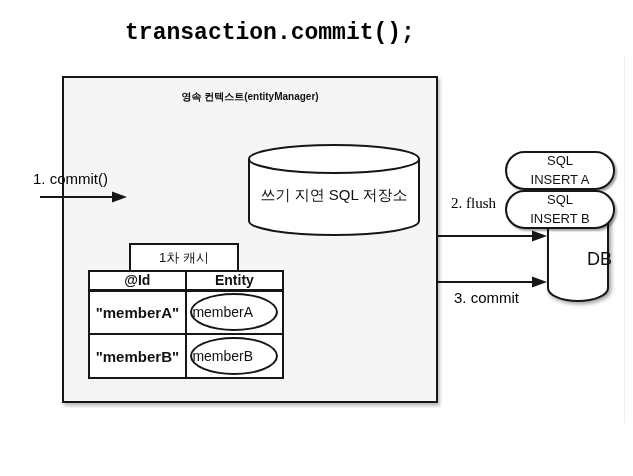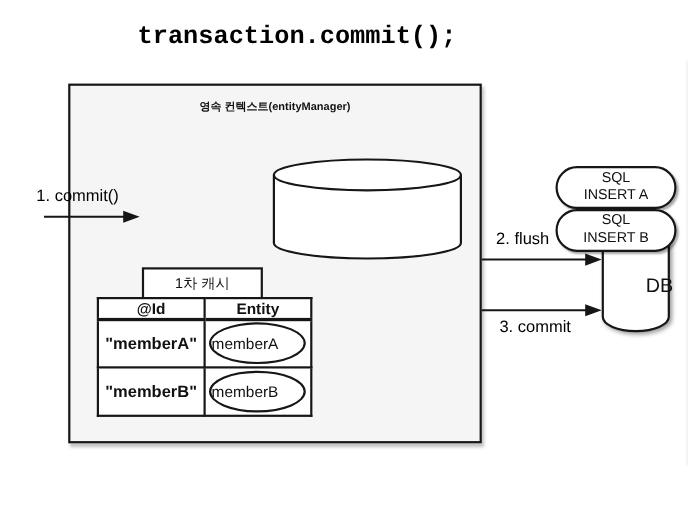--- a/index.html
+++ b/index.html
@@ -90,39 +90,39 @@
     font-size: 14px;
     background: #ffffff;
   }
 
   .sql-pill {
     width: 110px; height: 39px;
     border: 2px solid #161616;
     border-radius: 20px;
     background: #ffffff;
     display: flex; flex-direction: column;
-    align-items: center; justify-content: flex-start;
+    align-items: center; justify-content: space-between;
     font-size: 13px; line-height: 1.25;
     box-shadow: 2px 2px 2px rgba(0,0,0,0.35);
   }
   .sql-pill-a { left: 505px; top: 151px; z-index: 5; }
   .sql-pill-b { left: 505px; top: 190px; z-index: 6; }
 
   .db-cyl { left: 546px; top: 218px; z-index: 4;
     filter: drop-shadow(2px 2px 2px rgba(0,0,0,0.4)); }
   .db-label {
     left: 546px; top: 249px; width: 66px;
     text-align: right; font-size: 18px; z-index: 7;
   }
 
   .arrow-layer { left: 0; top: 0; z-index: 8; pointer-events: none; }
 
   .flow-label { font-size: 15px; z-index: 9; color: #000; }
   .label-step1 { left: 33px;  top: 170px; }
-  .label-step2 { left: 451px; top: 209px; }
+  .label-step2 { left: 451px; top: 195px; font-family: Liberation Serif, serif; }
   .label-step3 { left: 454px; top: 289px; }
 </style>
 </head>
 <body>
 
 <div class="stage">
 
   <div class="abs main-title">transaction.commit();</div>
 
   <div class="abs slide-edge"></div>
@@ -130,20 +130,21 @@
   <div class="abs context-box"></div>
   <div class="abs context-title">영속 컨텍스트(entityManager)</div>
 
   <svg class="abs svg-shape store-cyl" width="174" height="94" viewBox="0 0 174 94">
     <ellipse cx="87" cy="78" rx="85" ry="14" fill="#ffffff" stroke="#161616" stroke-width="2"></ellipse>
     <rect x="2" y="16" width="170" height="62" fill="#ffffff"></rect>
     <line x1="2" y1="16" x2="2" y2="78" stroke="#161616" stroke-width="2"></line>
     <line x1="172" y1="16" x2="172" y2="78" stroke="#161616" stroke-width="2"></line>
     <ellipse cx="87" cy="16" rx="85" ry="14" fill="#ffffff" stroke="#161616" stroke-width="2"></ellipse>
   </svg>
+  <div class="abs store-label">쓰기 지연 SQL 저장소</div>
 
   <div class="abs cache-label-box">
     <span>1차 캐시</span>
   </div>
 
   <table class="abs cache-table">
     <thead>
       <tr>
         <th>@Id</th>
         <th>Entity</th>

